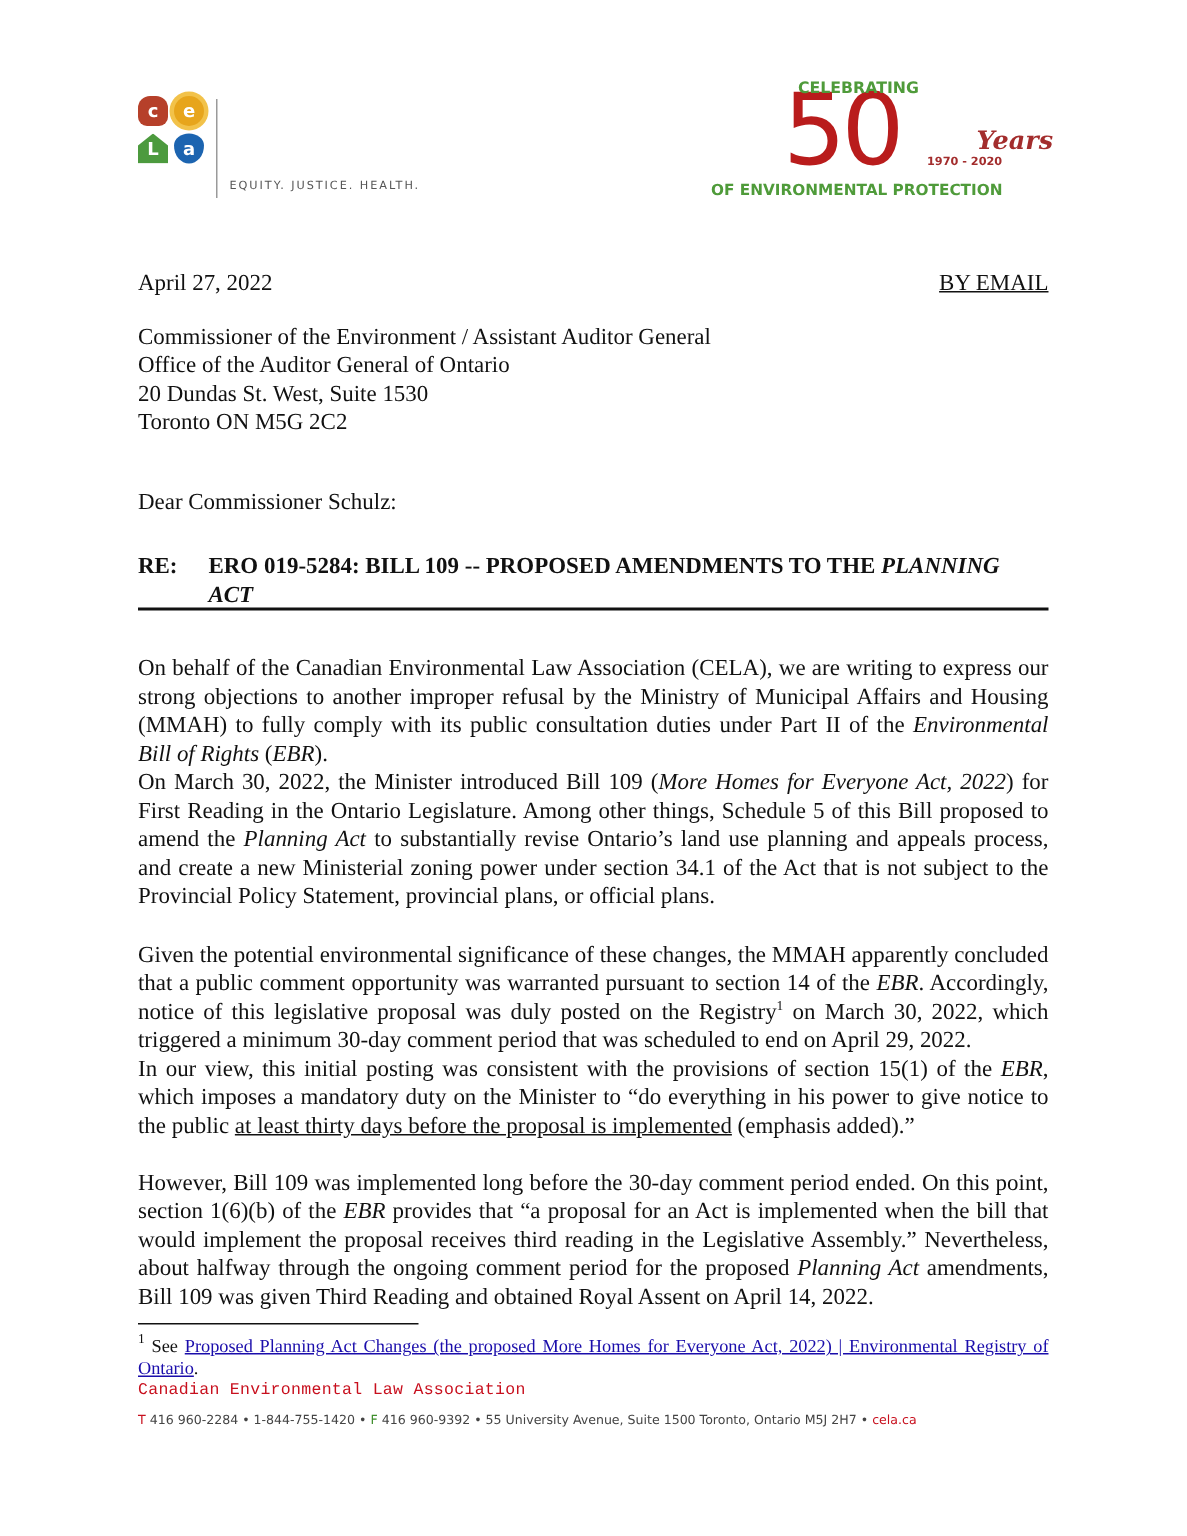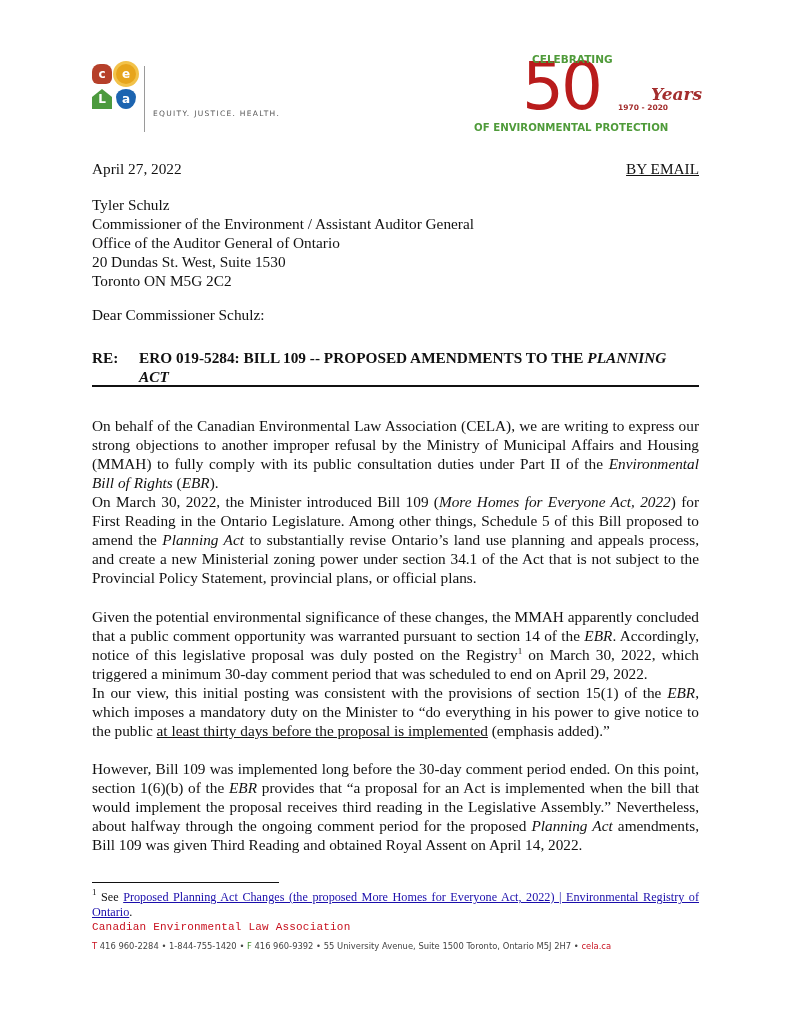--- a/index.html
+++ b/index.html
@@ -7,30 +7,30 @@
   .abs { position:absolute; }
   
   #cela-logo { left:92px; top:64px; width:270px; height:72px; }
   .tile { position:absolute; width:20px; height:20px; display:flex; align-items:center; justify-content:center; font-family:"DejaVu Sans", sans-serif; font-weight:bold; font-size:12px; color:#fff; }
   .t-c { left:0; top:0; background:#b6402a; border-radius:40% 40% 30% 30%; }
   .t-e { left:24px; top:0; background:#e7a51c; border-radius:50%; box-shadow:0 0 0 3px #f2c24a; }
   .t-l { left:0; top:25px; background:#4c9a3e; clip-path:polygon(50% 0,100% 40%,100% 100%,0 100%,0 40%); }
   .t-a { left:24px; top:25px; background:#1c64b0; border-radius:50% 50% 50% 50% / 40% 40% 60% 60%; }
   .logo-divider { position:absolute; left:52px; top:2px; width:1px; height:66px; background:#9a9a9a; }
   .logo-name { position:absolute; left:60px; top:2px; font-family:"DejaVu Sans", sans-serif; font-size:16.5px; line-height:18px; color:#b5402a; }
-  .logo-tag { position:absolute; left:61px; top:45px; font-family:"DejaVu Sans", sans-serif; font-size:7.5px; letter-spacing:1.3px; color:#555; }
+  .logo-tag { position:absolute; left:61px; top:55px; font-family:"DejaVu Sans", sans-serif; font-size:7.5px; letter-spacing:1.3px; color:#555; }
   
   #anniv-logo { left:470px; top:50px; width:215px; height:90px; }
   .anniv-top { position:absolute; left:62px; top:3px; font-family:"DejaVu Sans", sans-serif; font-weight:bold; font-size:10.5px; color:#4f9b3a; }
   .anniv-50 { position:absolute; left:52px; top:4px; font-family:"DejaVu Sans", sans-serif; font-weight:normal; font-size:66px; line-height:66px; color:#b91c1c; letter-spacing:-3px; }
   .anniv-years { position:absolute; left:145px; top:34px; font-family:"DejaVu Serif", serif; font-style:italic; font-weight:bold; font-size:17px; color:#a32d2d;margin-left:36px; }
   .anniv-range { position:absolute; left:148px; top:53px; font-family:"DejaVu Sans", sans-serif; font-weight:bold; font-size:7.5px; color:#a32d2d; }
   .anniv-bottom { position:absolute; left:4px; top:72px; font-family:"DejaVu Sans", sans-serif; font-weight:bold; font-size:10.2px; color:#4f9b3a; }
 
-  .doc { left:92px; width:607px; font-size:15.3px; line-height:19px; }
+  .doc { left:92px; width:607px; font-size:15.3px; line-height:19px;margin-top:20px; }
   .date { top:159px; }
   .byemail { position:absolute; right:0; top:0; font-weight:normal; text-decoration:underline; }
   .addr { top:195px; }
   .addr div { height:19px; }
   .salute { top:305px; }
   .re { top:348px; font-weight:bold; }
   .re-label { position:absolute; left:0; top:0; }
   .re-text { position:absolute; left:47px; top:0; width:560px; }
   .re-rule { position:absolute; left:0; top:37px; width:607px; height:2px; background:#111; }
   .para { text-align:justify; }
@@ -68,21 +68,20 @@
   <div class="anniv-range">1970 - 2020</div>
   <div class="anniv-bottom">OF ENVIRONMENTAL PROTECTION</div>
 </div>
 
 <div class="abs doc date">
   <span>April 27, 2022</span>
   <span class="byemail">BY EMAIL</span>
 </div>
 
 <div class="abs doc addr">
-  <div>Tyler Schulz</div>
   <div>Commissioner of the Environment / Assistant Auditor General</div>
   <div>Office of the Auditor General of Ontario</div>
   <div>20 Dundas St. West, Suite 1530</div>
   <div>Toronto ON M5G 2C2</div>
 </div>
 
 <div class="abs doc salute">Dear Commissioner Schulz:</div>
 
 <div class="abs doc re">
   <span class="re-label">RE:</span>

